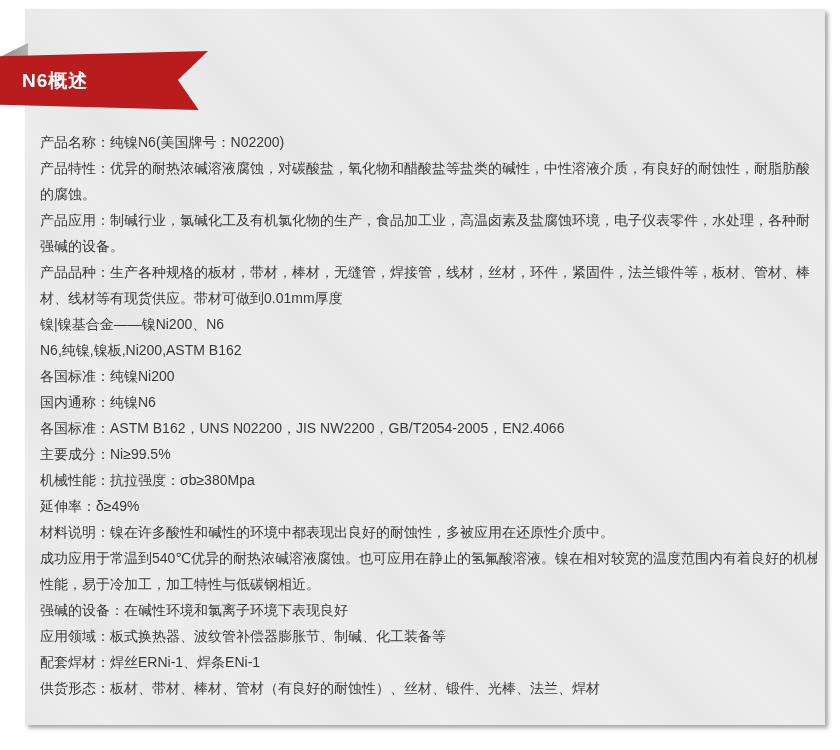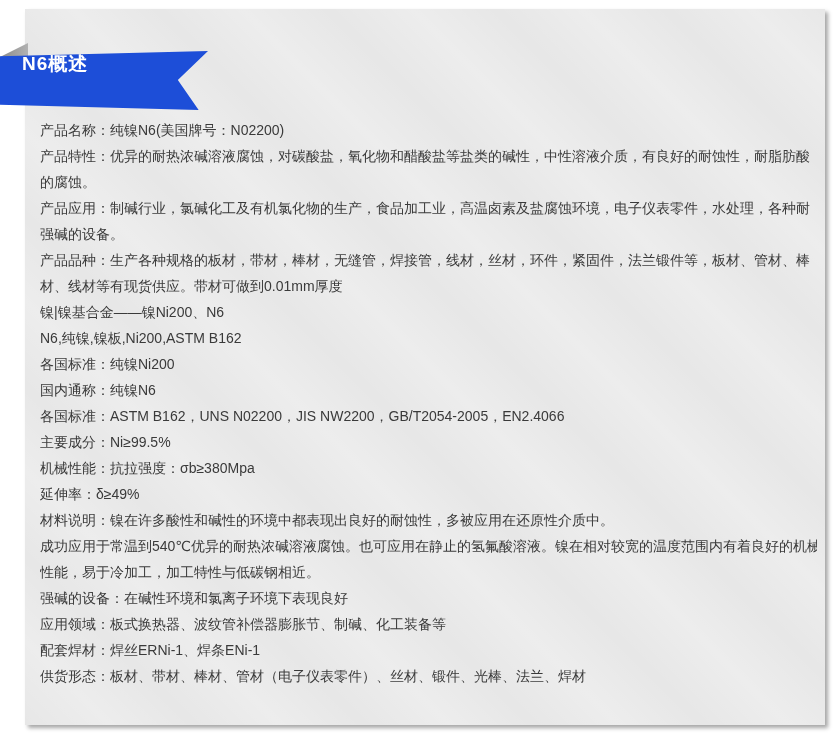--- a/index.html
+++ b/index.html
@@ -47,38 +47,38 @@
     background: linear-gradient(to right, #8a8a8a, #b2b2b2);
     clip-path: polygon(0 100%, 100% 0, 100% 100%);
     z-index: 2;
   }
   .ribbon {
     position: absolute;
     left: 0;
     top: 51px;
     width: 208px;
     height: 59px;
-    background: #1d4ed8;
+    background: #b91c1c;
     clip-path: polygon(0 9%, 100% 0, 85.5% 49%, 95.5% 100%, 0 91%);
     z-index: 3;
     display: flex;
-    align-items: flex-start;
+    align-items: center;
   }
   .ribbon-label {
     color: #ffffff;
     font-size: 19px;
     font-weight: bold;
     padding-left: 22px;
     letter-spacing: 1px;
     white-space: nowrap;
   }
   .text-block {
     position: absolute;
     left: 15px;
-    top: 108px;
+    top: 120px;
     right: 8px;
     z-index: 1;
   }
   .text-line {
     height: 26px;
     line-height: 26px;
     font-size: 14px;
     color: #3a3a3a;
     white-space: nowrap;
     overflow: hidden;
@@ -104,21 +104,21 @@
         <div class="text-line">各国标准：ASTM B162，UNS N02200，JIS NW2200，GB/T2054-2005，EN2.4066</div>
         <div class="text-line">主要成分：Ni≥99.5%</div>
         <div class="text-line">机械性能：抗拉强度：σb≥380Mpa</div>
         <div class="text-line">延伸率：δ≥49%</div>
         <div class="text-line">材料说明：镍在许多酸性和碱性的环境中都表现出良好的耐蚀性，多被应用在还原性介质中。</div>
         <div class="text-line">成功应用于常温到540℃优异的耐热浓碱溶液腐蚀。也可应用在静止的氢氟酸溶液。镍在相对较宽的温度范围内有着良好的机械</div>
         <div class="text-line">性能，易于冷加工，加工特性与低碳钢相近。</div>
         <div class="text-line">强碱的设备：在碱性环境和氯离子环境下表现良好</div>
         <div class="text-line">应用领域：板式换热器、波纹管补偿器膨胀节、制碱、化工装备等</div>
         <div class="text-line">配套焊材：焊丝ERNi-1、焊条ENi-1</div>
-        <div class="text-line">供货形态：板材、带材、棒材、管材（电子仪表零件）、丝材、锻件、光棒、法兰、焊材</div>
+        <div class="text-line">供货形态：板材、带材、棒材、管材（有良好的耐蚀性）、丝材、锻件、光棒、法兰、焊材</div>
       </div>
   </div>
 
   <div class="ribbon-fold"></div>
 
   <div class="ribbon">
     <span class="ribbon-label">N6概述</span>
   </div>
 </div>
 

